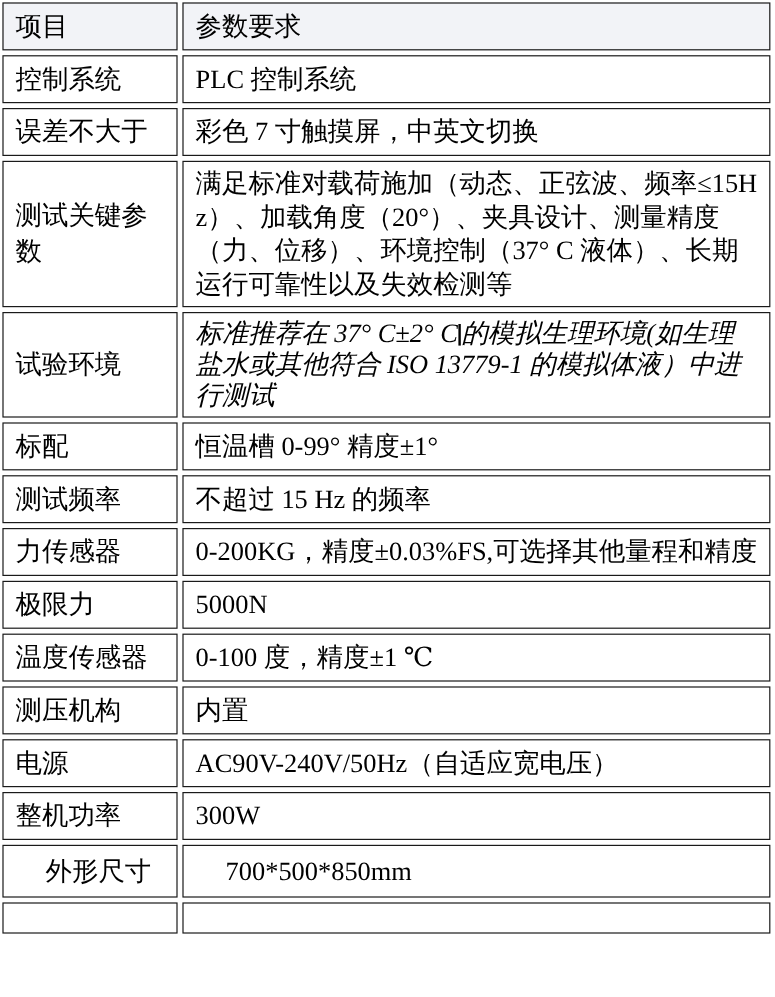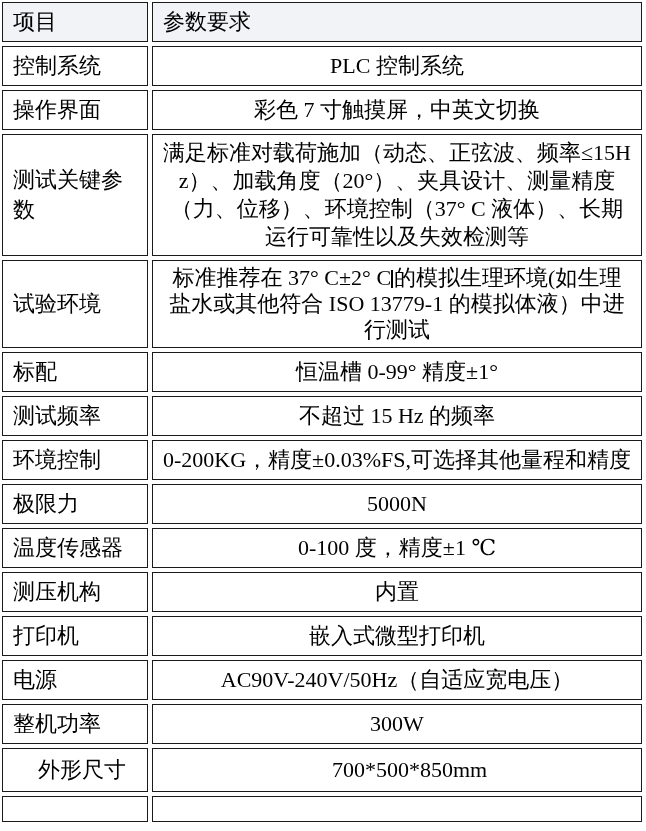--- a/index.html
+++ b/index.html
@@ -33,24 +33,23 @@
     word-break: break-all;
   }
   th.col-header {
     background: #f2f3f7;
     height: 28px;
   }
   td.item-cell { height: 30px; }
   td.value-cell {
     height: 30px;
     line-height: 28px;
-    text-align: center;
   }
   
-  tbody.main-body tr:nth-child(4) td.value-cell { line-height: 26px; }
+  tbody.main-body tr:nth-child(4) td.value-cell { line-height: 26px; font-style: italic; }
   
   tbody.main-body tr:last-child td { height: 34px; padding-left: 35px; }
   
   tr.partial-row td { height: 24px; padding: 0; }
   .caret {
     display: inline-block;
     width: 2px;
     height: 18px;
     background: #000000;
     vertical-align: -3px;
@@ -71,21 +70,21 @@
       <th class="col-header">参数要求</th>
     </tr>
   </thead>
   <tbody class="main-body">
   <tr>
     <td class="item-cell">控制系统</td>
     <td class="value-cell">PLC 控制系统</td>
   </tr>
 
   <tr>
-    <td class="item-cell">操作界面</td>
+    <td class="item-cell">误差不大于</td>
     <td class="value-cell">彩色 7 寸触摸屏，中英文切换</td>
   </tr>
 
   <tr>
     <td class="item-cell">测试关键参数</td>
     <td class="value-cell">满足标准对载荷施加（动态、正弦波、频率≤15Hz）、加载角度（20°）、夹具设计、测量精度（力、位移）、环境控制（37° C 液体）、长期运行可靠性以及失效检测等</td>
   </tr>
 
   <tr>
     <td class="item-cell">试验环境</td>
@@ -96,45 +95,41 @@
     <td class="item-cell">标配</td>
     <td class="value-cell">恒温槽 0-99° 精度±1°</td>
   </tr>
 
   <tr>
     <td class="item-cell">测试频率</td>
     <td class="value-cell">不超过 15 Hz 的频率</td>
   </tr>
 
   <tr>
-    <td class="item-cell">环境控制</td>
+    <td class="item-cell">力传感器</td>
     <td class="value-cell">0-200KG，精度±0.03%FS,可选择其他量程和精度</td>
   </tr>
 
   <tr>
     <td class="item-cell">极限力</td>
     <td class="value-cell">5000N</td>
   </tr>
 
 
   <tr>
     <td class="item-cell">温度传感器</td>
     <td class="value-cell">0-100 度，精度±1 ℃</td>
   </tr>
 
 
   <tr>
     <td class="item-cell">测压机构</td>
     <td class="value-cell">内置</td>
   </tr>
 
-  <tr>
-    <td class="item-cell">打印机</td>
-    <td class="value-cell">嵌入式微型打印机</td>
-  </tr>
 
   <tr>
     <td class="item-cell">电源</td>
     <td class="value-cell">AC90V-240V/50Hz（自适应宽电压）</td>
   </tr>
 
   <tr>
     <td class="item-cell">整机功率</td>
     <td class="value-cell">300W</td>
   </tr>

